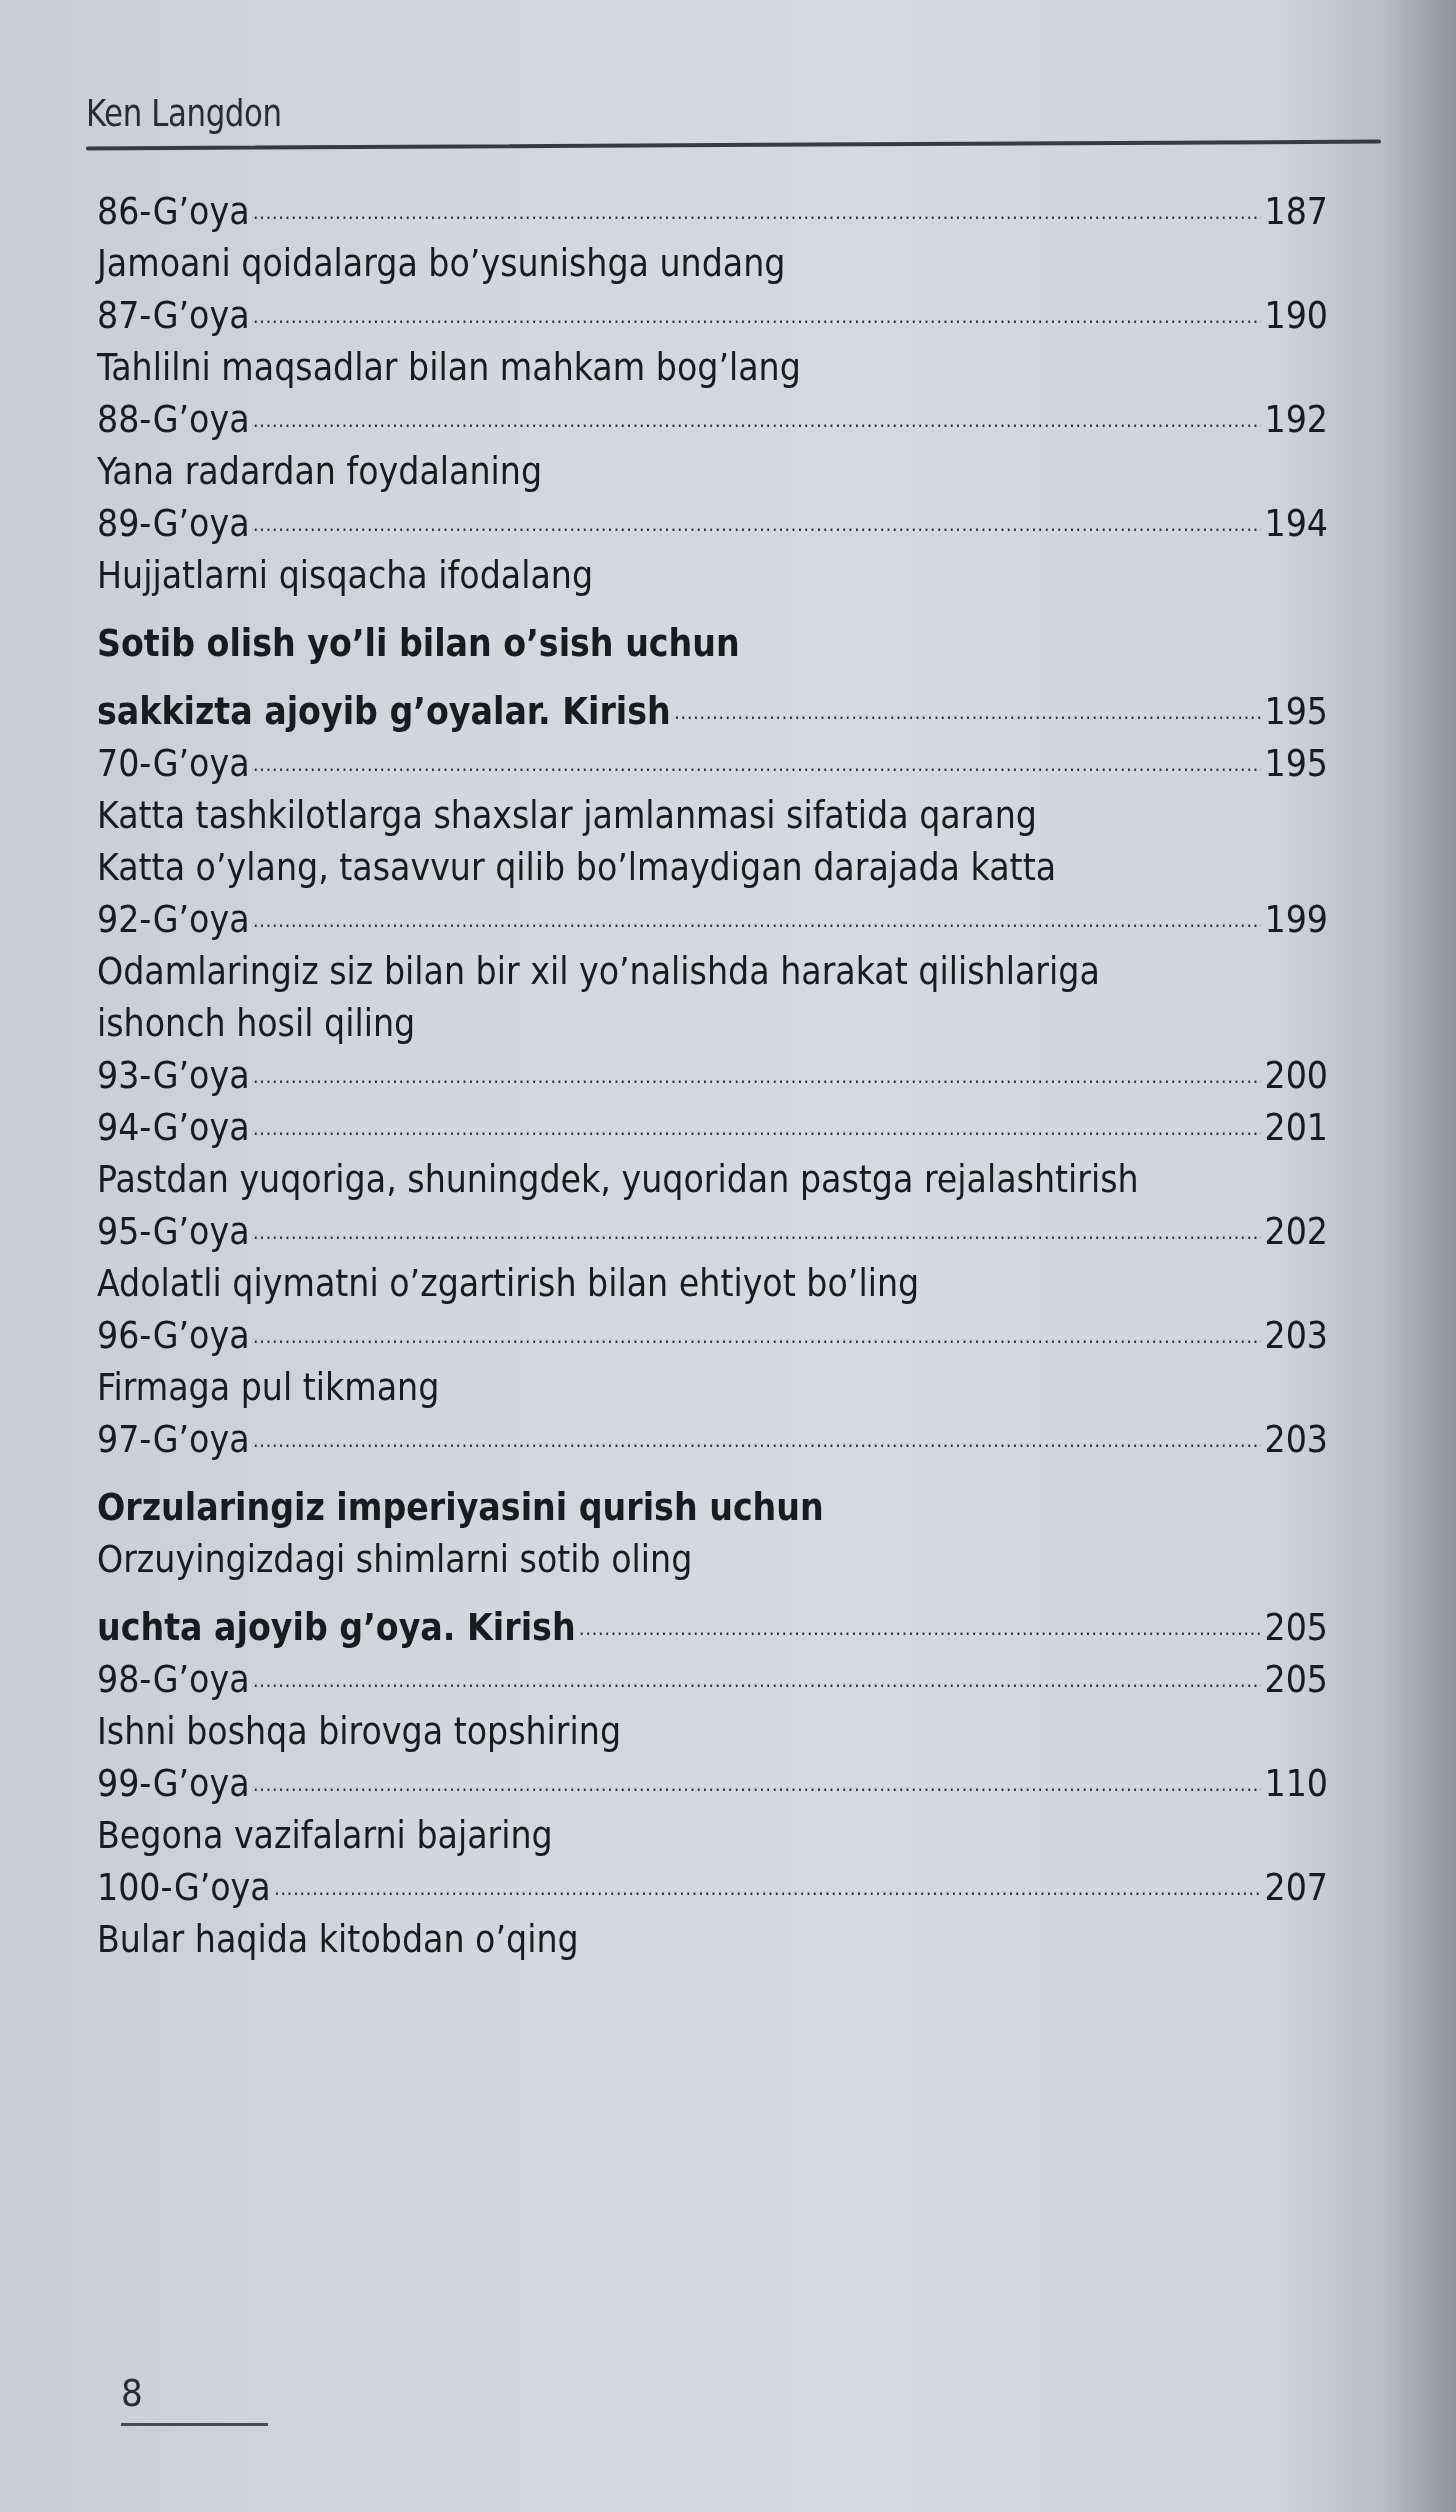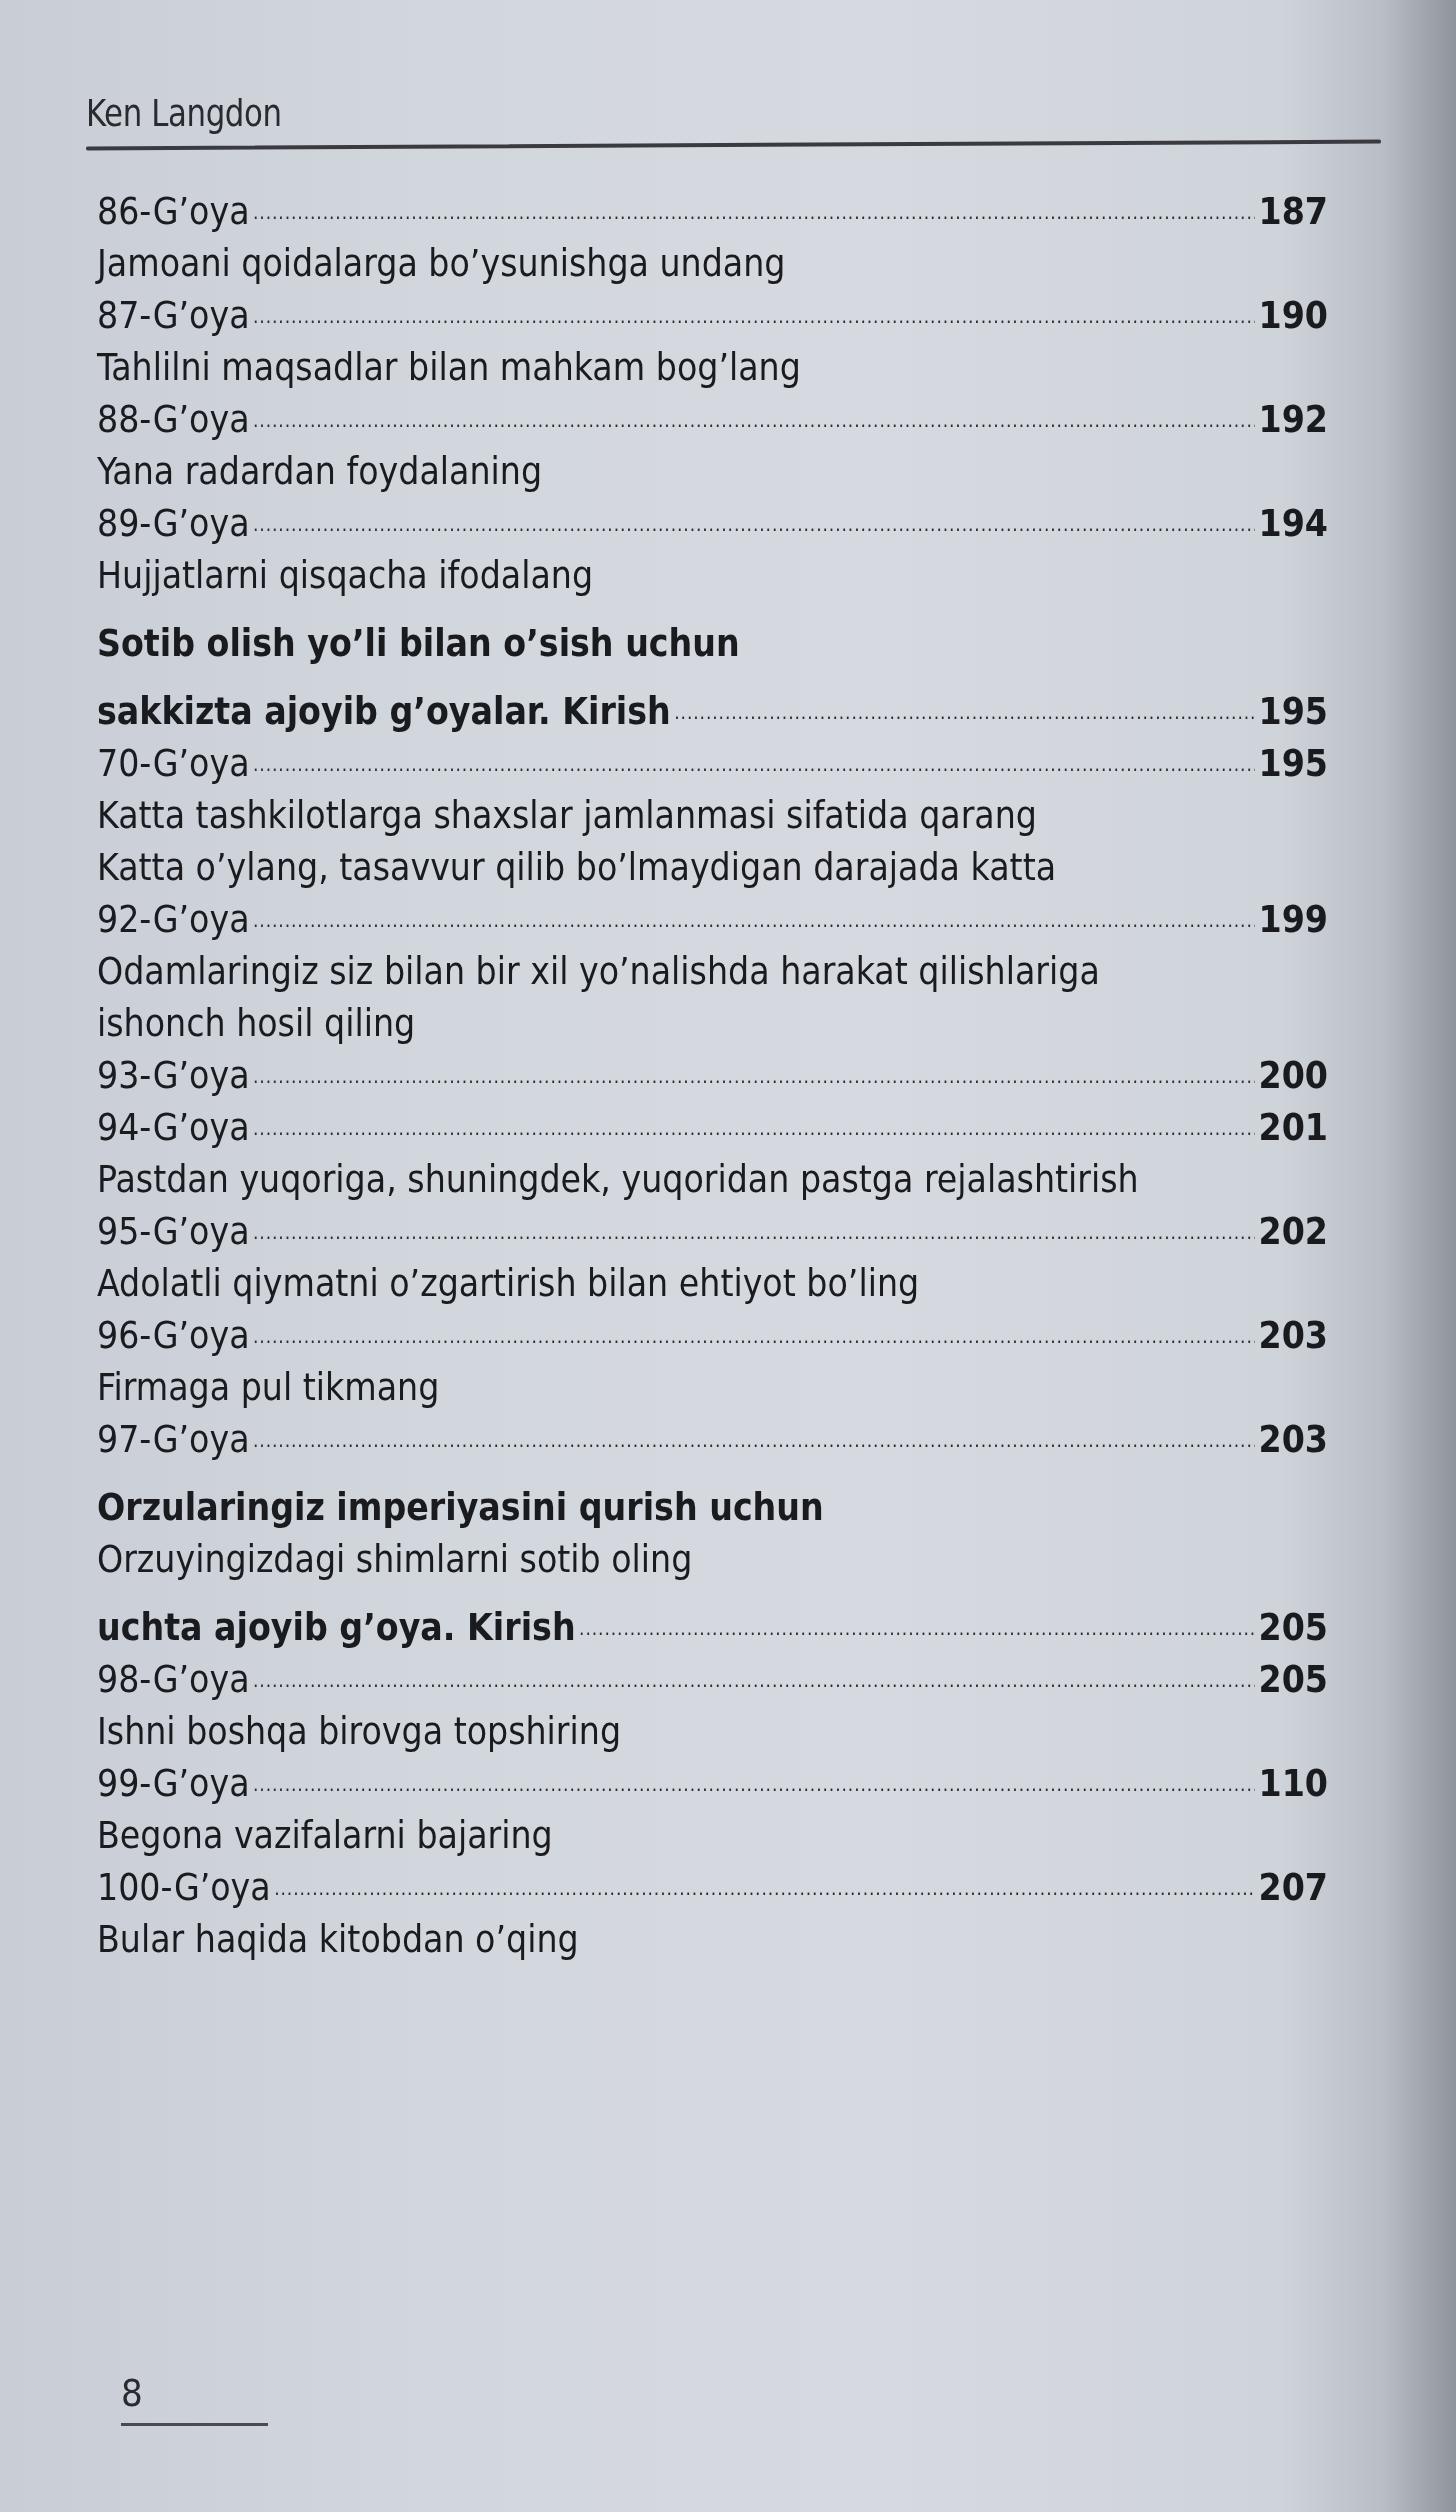--- a/index.html
+++ b/index.html
@@ -31,21 +31,21 @@
   }
   .row .label { transform-origin: left; }
   .row.bold { font-weight: bold; margin-top: 16px; }
   .row .dots {
     flex: 1; overflow: hidden; margin: 0 3.5px; color: #2a2b2f; font-weight: normal;
     font-size: 19px; letter-spacing: 0.9px;
   }
   .row .dots::before {
     content: "........................................................................................................................................................................................................................................................................................................";
   }
-  .row .page-num { font-weight: bold; }
+  .row .page-num { font-weight: normal; }
   .footer { position: absolute; left: 121px; top: 2371px; }
   .footer .num { font-size: 38px; color: #2a2b2f; }
   .footer .line { position: absolute; left: 0; top: 52px; width: 147px; height: 2.6px; background: #4a4b50; }
 </style>
 </head>
 <body>
 
 <div class="page">
   <div class="header">
     <span class="author">Ken Langdon</span>

